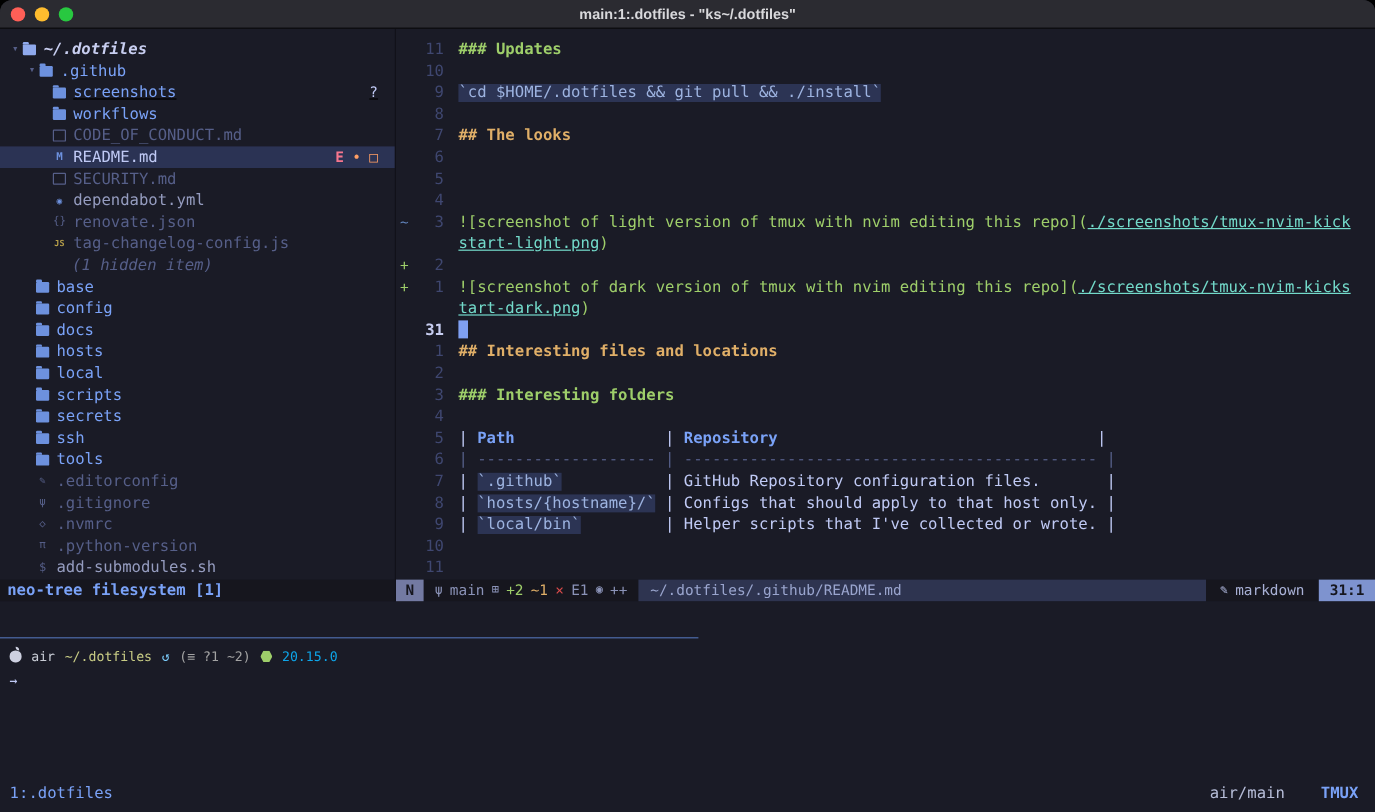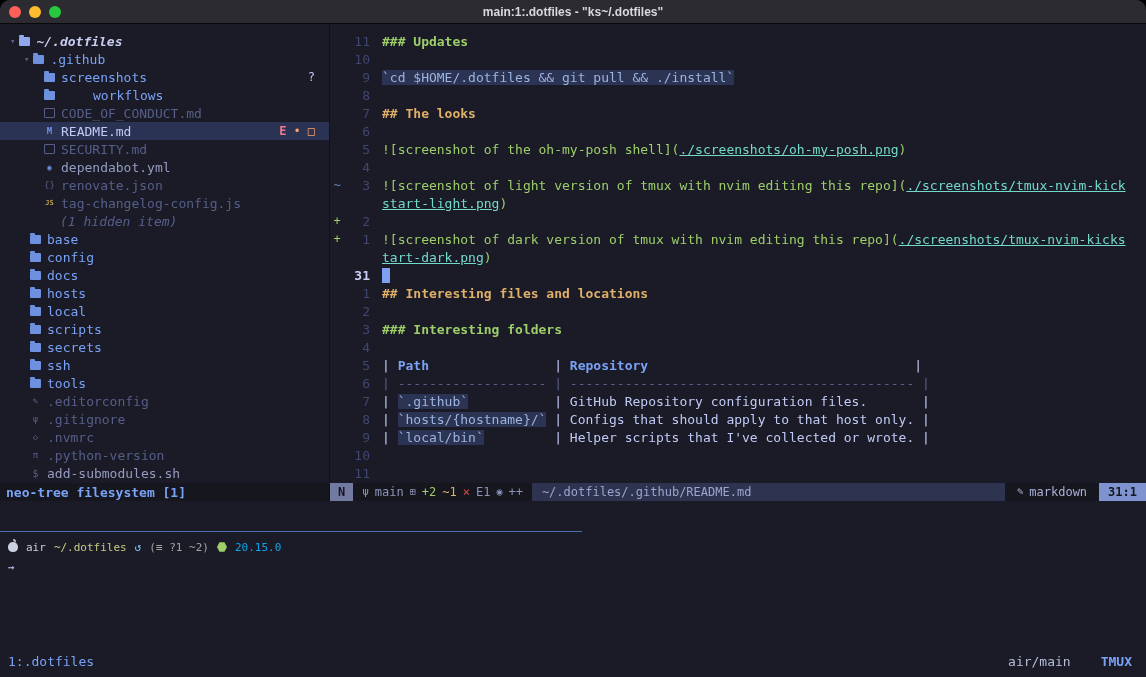--- a/index.html
+++ b/index.html
@@ -122,26 +122,26 @@
           <div class="tree-row" style="padding-left: 10px;">
             <span class="tarrow">▾</span>
             <span class="ticon shape-folder-open-icon"></span>
             <span class="tlabel root">~/.dotfiles</span>
           </div>
           <div class="tree-row" style="padding-left: 24px;">
             <span class="tarrow">▾</span>
             <span class="ticon shape-folder-icon"></span>
             <span class="tlabel folder">.github</span>
           </div>
-          <div class="tree-row" style="padding-left: 44px;">
+          <div class="tree-row" style="padding-left: 44px; text-decoration: underline;">
             <span class="ticon shape-folder-icon"></span>
             <span class="tlabel folder">screenshots</span>
             <span class="badge-q">?</span>
           </div>
-          <div class="tree-row" style="padding-left: 44px; gap: 32px;">
+          <div class="tree-row" style="padding-left: 44px;">
             <span class="ticon shape-folder-icon"></span>
             <span class="tlabel folder">workflows</span>
           </div>
           <div class="tree-row" style="padding-left: 44px;">
             <span class="ticon shape-file-icon"></span>
             <span class="tlabel dim">CODE_OF_CONDUCT.md</span>
           </div>
           <div class="tree-row tree-selected" style="padding-left: 44px;">
             <span class="ticon markdown-icon">M</span>
             <span class="tlabel active">README.md</span>
@@ -258,21 +258,20 @@
             <span class="ed-text"><span class="h2">## The looks</span></span>
           </div>
           <div class="ed-row">
             <span class="ed-sign "></span>
             <span class="ed-num">6</span>
             <span class="ed-text"></span>
           </div>
           <div class="ed-row">
             <span class="ed-sign "></span>
             <span class="ed-num">5</span>
-            <span class="ed-text"><span class="link">![screenshot of the oh-my-posh shell](</span><span class="url">./screenshots/oh-my-posh.png</span><span class="link">)</span></span>
           </div>
           <div class="ed-row">
             <span class="ed-sign "></span>
             <span class="ed-num">4</span>
             <span class="ed-text"></span>
           </div>
           <div class="ed-row">
             <span class="ed-sign sign-change">~</span>
             <span class="ed-num">3</span>
             <span class="ed-text"><span class="link">![screenshot of light version of tmux with nvim editing this repo](</span><span class="url">./screenshots/tmux-nvim-kick</span></span>

